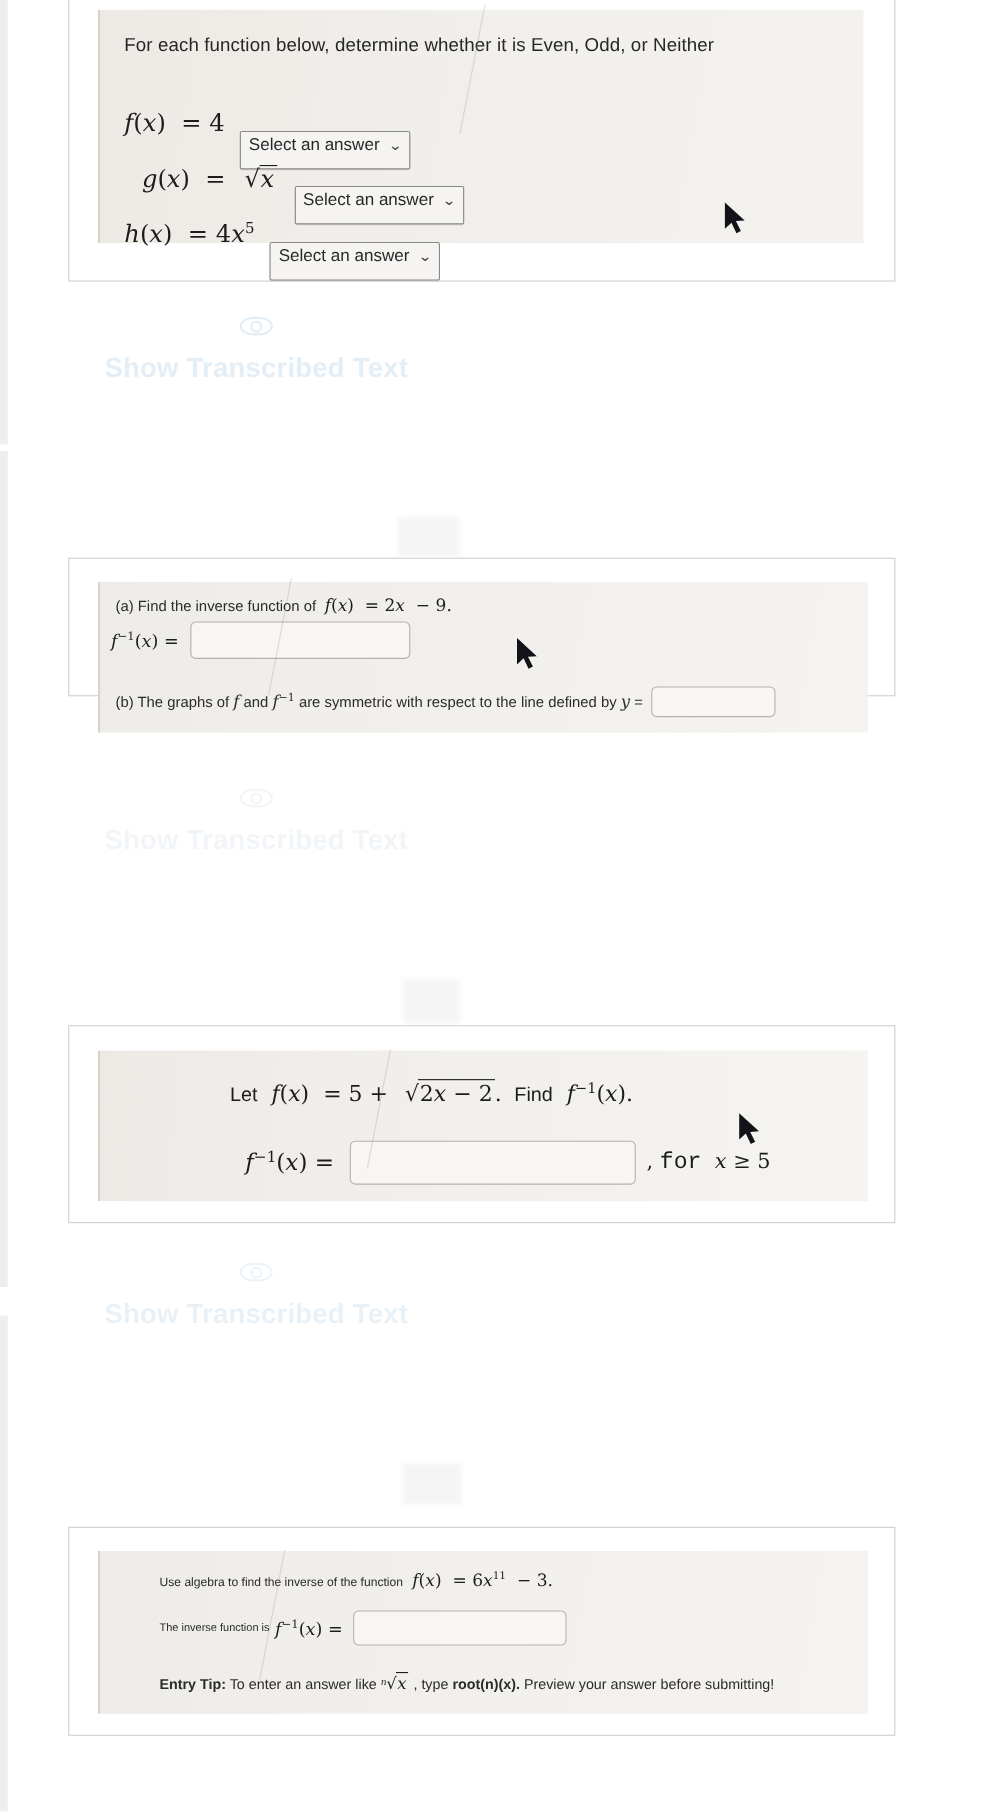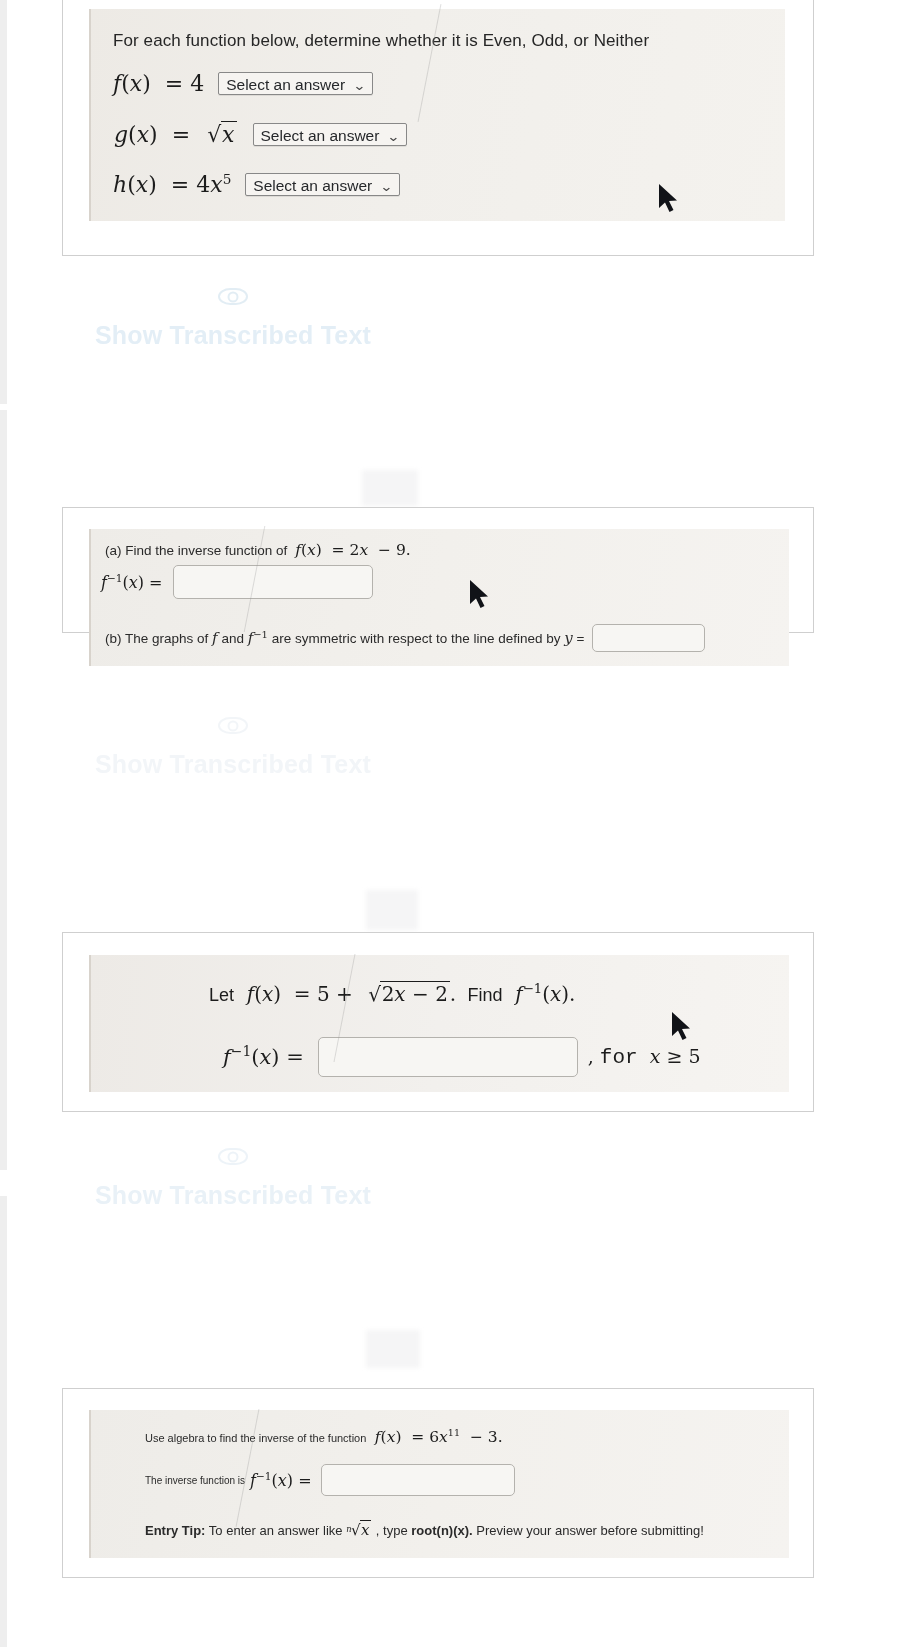--- a/index.html
+++ b/index.html
@@ -72,26 +72,27 @@
     font-style: italic;
     margin-right: -0.30em;
   }
 
   
   .selectbox {
     display: inline-block;
     border: 1px solid #888888;
     border-radius: 2px;
     background: #f6f4f1;
-    padding: 3px 7px 0 7px;
+    padding: 3px 7px 12px 7px;
     font-family: "Liberation Sans", sans-serif;
     color: #26282b;
     white-space: nowrap;
     vertical-align: middle;
     box-shadow: 0 1px 0 rgba(0,0,0,0.08);
+    margin-top: 48px;
   }
   .selectbox .chev {
     display: inline-block;
     margin-left: 9px;
     font-size: 0.82em;
     color: #444;
     transform: scaleX(1.25);
   }
 
   .answerfield {
@@ -177,21 +178,21 @@
       <div style="position:absolute; left:24px; top:62px; display:flex; align-items:center;">
         <span class="mathtext" style="font-size:22px;">
           <span class="mi">f</span><span class="mo">(</span><span class="mi">x</span><span class="mo">)</span>
           <span class="mo">&nbsp;=&nbsp;</span><span class="mn">4</span>
         </span>
         <span class="selectbox" style="margin-left:14px; font-size:15.5px;">
           <span>Select an answer</span><span class="chev">⌄</span>
         </span>
       </div>
 
-      <div style="position:absolute; left:25px; top:112px; display:flex; align-items:center;">
+      <div style="position:absolute; left:40px; top:112px; display:flex; align-items:center;">
         <span class="mathtext" style="font-size:22px;">
           <span class="mi">g</span><span class="mo">(</span><span class="mi">x</span><span class="mo">)</span>
           <span class="mo">&nbsp;=&nbsp;</span>
           <span class="radical"><span class="sign">√</span><span class="rad-body"><span class="mi">x</span></span></span>
         </span>
         <span class="selectbox" style="margin-left:16px; font-size:15.5px;">
           <span>Select an answer</span><span class="chev">⌄</span>
         </span>
       </div>
 

